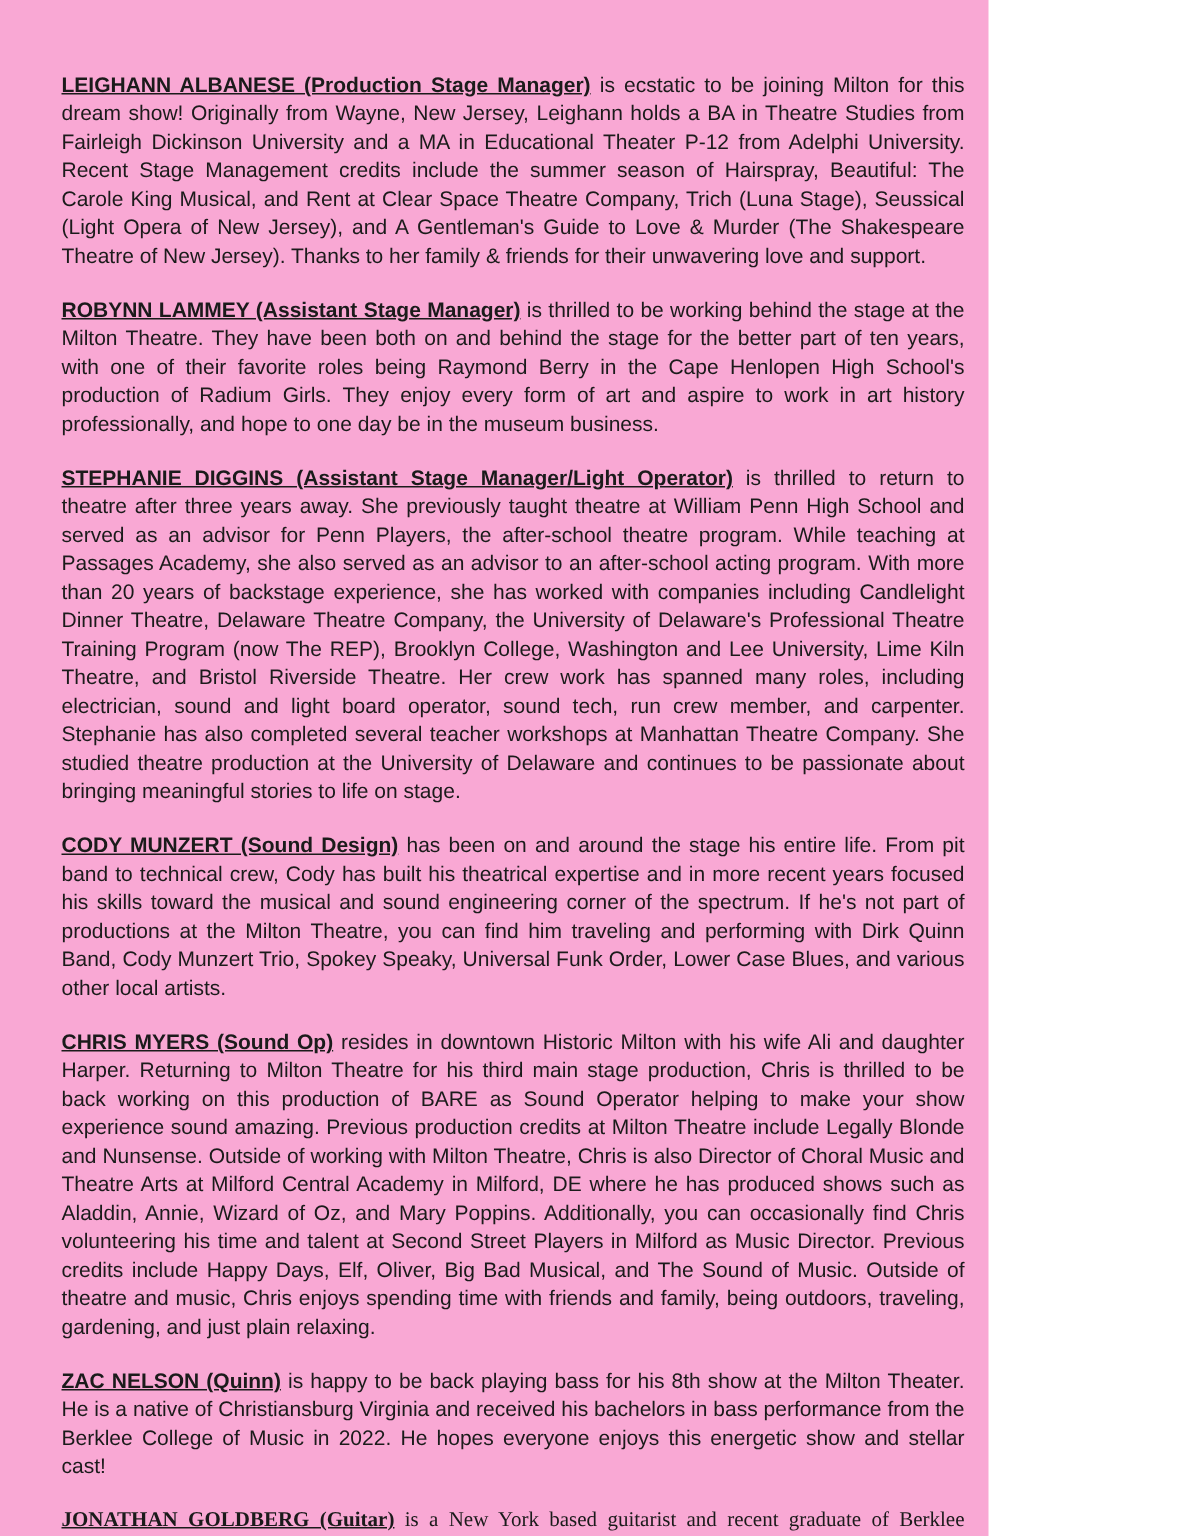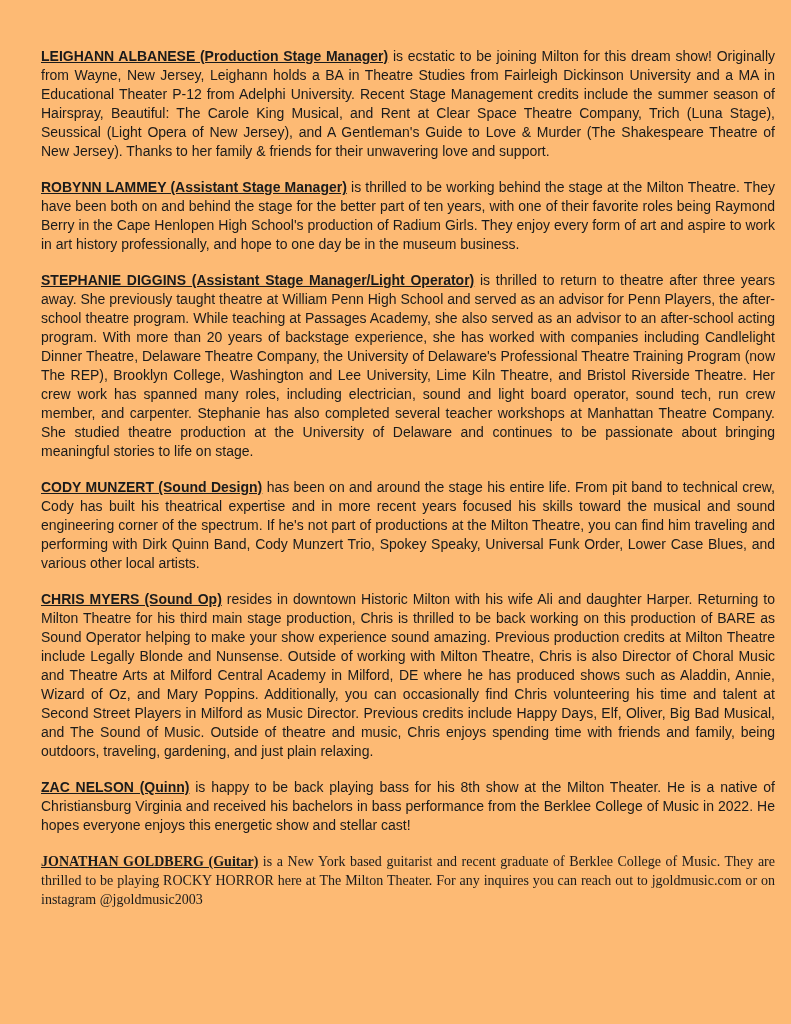--- a/index.html
+++ b/index.html
@@ -2,23 +2,23 @@
 <html><head>
 <meta charset="utf-8">
 <style>
   html, body {
     margin: 0;
     padding: 0;
     background: #ffffff;
   }
   .page {
     box-sizing: border-box;
-    width: 791px;
+    width: 659px;
     height: 1024px;
-    background: #fdba74;
+    background: #f9a8d4;
     padding: 47px 16px 20px 41px;
     overflow: hidden;
   }
   .bio {
     margin: 0 0 17px 0;
     text-align: justify;
     font-family: "Liberation Sans", sans-serif;
     font-size: 14px;
     line-height: 19px;
     color: #1b1b1b;

